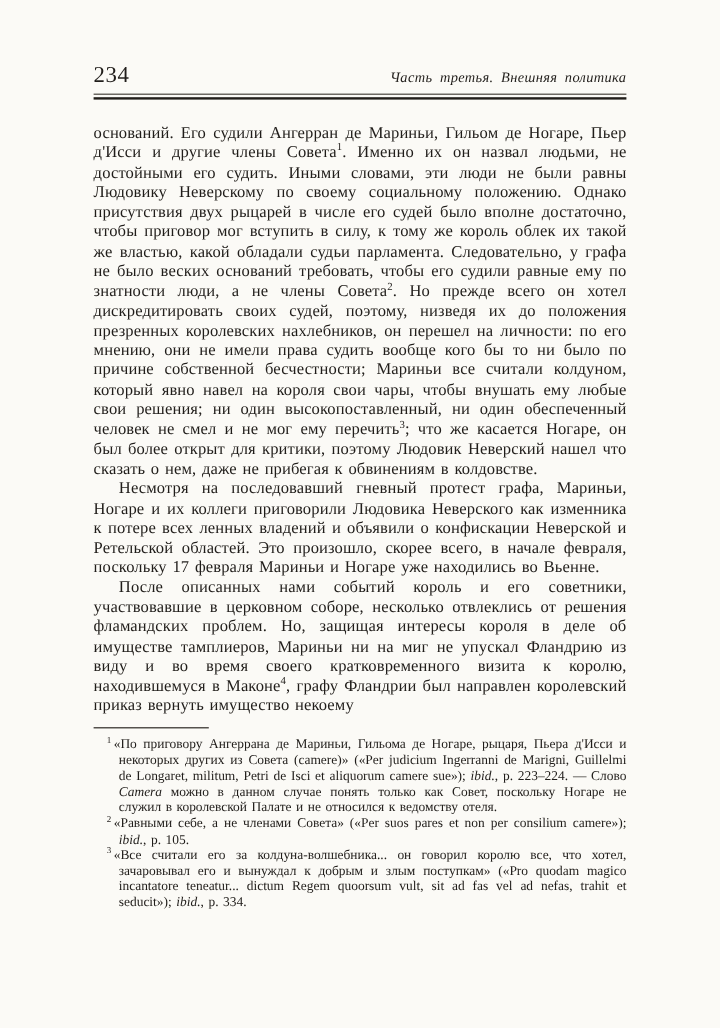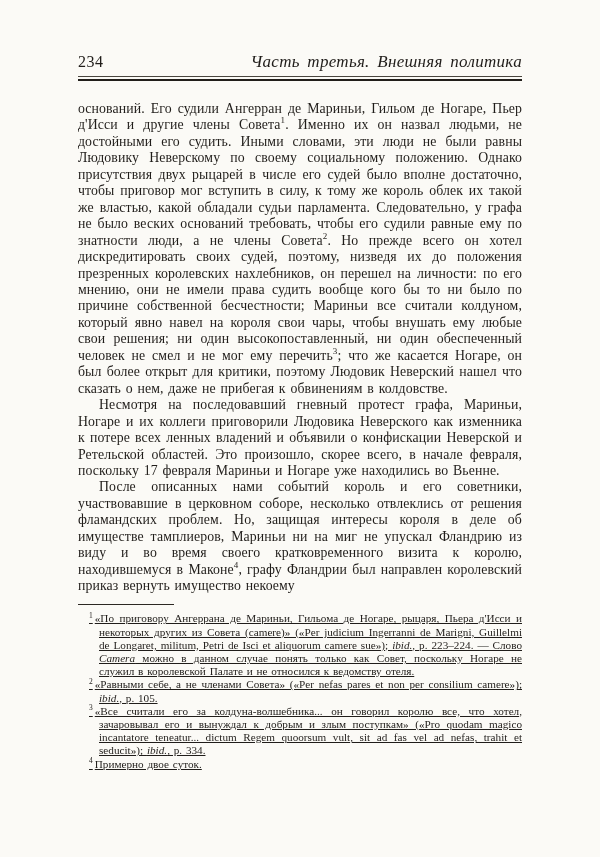--- a/index.html
+++ b/index.html
@@ -15,26 +15,26 @@
     padding:52px 78px 0 78px;
     position:relative;
   }
   
   .header {
     display:flex;
     justify-content:space-between;
     align-items:baseline;
   }
   .pagenum {
-    font-size:16px;
+    font-size:19px;
     letter-spacing:0.5px;
   }
   .running {
     font-style:italic;
-    font-size:17px;
+    font-size:12px;
     letter-spacing:0.3px;
     word-spacing:3px;
   }
   
   .rule { margin-top:4px; }
   .rule-thin  { height:1px;  background:#4a463f; }
   .rule-thick { height:2.4px; background:#211e1a; margin-top:1.6px; }
   
   .bodytext {
     margin-top:20px;
@@ -57,21 +57,20 @@
     height:1.8px;
     background:#2c2823;
     margin-top:9px;
   }
   .footnotes {
     margin-top:7px;
     font-size:11.2px;
     line-height:13.2px;
     text-align:justify;
     word-spacing:1px;
-    text-decoration:underline;
   }
   .footnote {
     padding-left:21px;
     text-indent:-10px;
   }
   sup.fnmark {
     font-size:7.5px;
     line-height:0;
     vertical-align:super;
     padding-right:2px;
@@ -96,18 +95,17 @@
   <div class="bodytext">
       <p class="para"><span>оснований. Его судили Ангерран де Мариньи, Гильом де Ногаре, Пьер д'Исси и другие члены Совета</span><sup class="fnref">1</sup><span>. Именно их он назвал людьми, не достойными его судить. Иными словами, эти люди не были равны Людовику Неверскому по своему социальному положению. Однако присутствия двух рыцарей в числе его судей было вполне достаточно, чтобы приговор мог вступить в силу, к тому же король облек их такой же властью, какой обладали судьи парламента. Следовательно, у графа не было веских оснований требовать, чтобы его судили равные ему по знатности люди, а не члены Совета</span><sup class="fnref">2</sup><span>. Но прежде всего он хотел дискредитировать своих судей, поэтому, низведя их до положения презренных королевских нахлебников, он перешел на личности: по его мнению, они не имели права судить вообще кого бы то ни было по причине собственной бесчестности; Мариньи все считали колдуном, который явно навел на короля свои чары, чтобы внушать ему любые свои решения; ни один высокопоставленный, ни один обеспеченный человек не смел и не мог ему перечить</span><sup class="fnref">3</sup><span>; что же касается Ногаре, он был более открыт для критики, поэтому Людовик Неверский нашел что сказать о нем, даже не прибегая к обвинениям в колдовстве.</span></p>
       <p class="para indent"><span>Несмотря на последовавший гневный протест графа, Мариньи, Ногаре и их коллеги приговорили Людовика Неверского как изменника к потере всех ленных владений и объявили о конфискации Неверской и Ретельской областей. Это произошло, скорее всего, в начале февраля, поскольку 17 февраля Мариньи и Ногаре уже находились во Вьенне.</span></p>
       <p class="para indent"><span>После описанных нами событий король и его советники, участвовавшие в церковном соборе, несколько отвлеклись от решения фламандских проблем. Но, защищая интересы короля в деле об имуществе тамплиеров, Мариньи ни на миг не упускал Фландрию из виду и во время своего кратковременного визита к королю, находившемуся в Маконе</span><sup class="fnref">4</sup><span>, графу Фландрии был направлен королевский приказ вернуть имущество некоему</span></p>
     </div>
 
   <div class="fnsep"></div>
 
   <div class="footnotes">
       <div class="footnote"><sup class="fnmark">1</sup><span>«По приговору Ангеррана де Мариньи, Гильома де Ногаре, рыцаря, Пьера д'Исси и некоторых других из Совета (camere)» («Per judicium Ingerranni de Marigni, Guillelmi de Longaret, militum, Petri de Isci et aliquorum camere sue»); </span><i>ibid.</i><span>, p. 223–224. — Слово </span><i>Camera</i><span> можно в данном случае понять только как Совет, поскольку Ногаре не служил в королевской Палате и не относился к ведомству отеля.</span></div>
-      <div class="footnote"><sup class="fnmark">2</sup><span>«Равными себе, а не членами Совета» («Per nefas pares et non per consilium camere»); </span><i>ibid.</i><span>, p. 105.</span></div>
+      <div class="footnote"><sup class="fnmark">2</sup><span>«Равными себе, а не членами Совета» («Per suos pares et non per consilium camere»); </span><i>ibid.</i><span>, p. 105.</span></div>
       <div class="footnote"><sup class="fnmark">3</sup><span>«Все считали его за колдуна-волшебника... он говорил королю все, что хотел, зачаровывал его и вынуждал к добрым и злым поступкам» («Pro quodam magico incantatore teneatur... dictum Regem quoorsum vult, sit ad fas vel ad nefas, trahit et seducit»); </span><i>ibid.</i><span>, p. 334.</span></div>
-      <div class="footnote"><sup class="fnmark">4</sup><span>Примерно двое суток.</span></div>
     </div>
 
 </div>
 
 </body></html>

